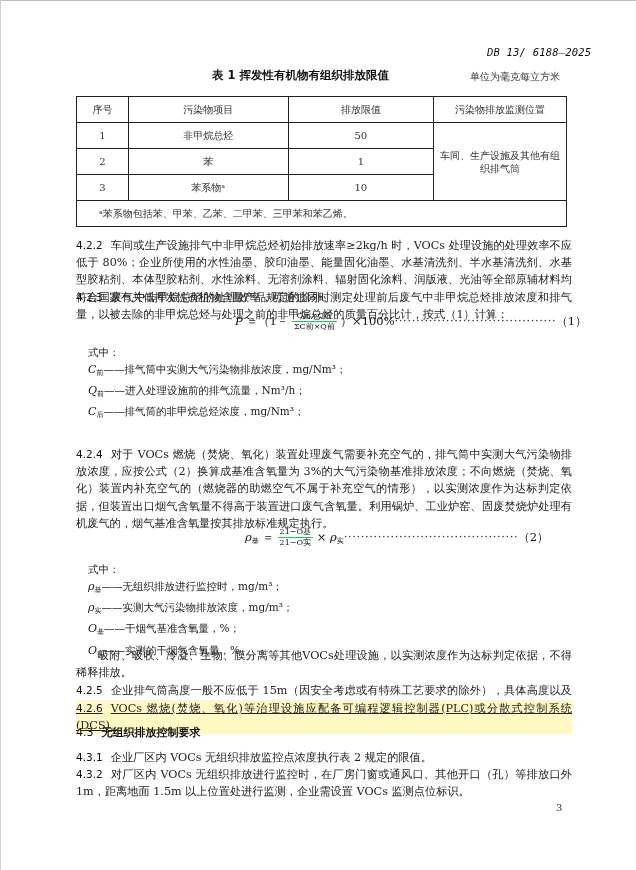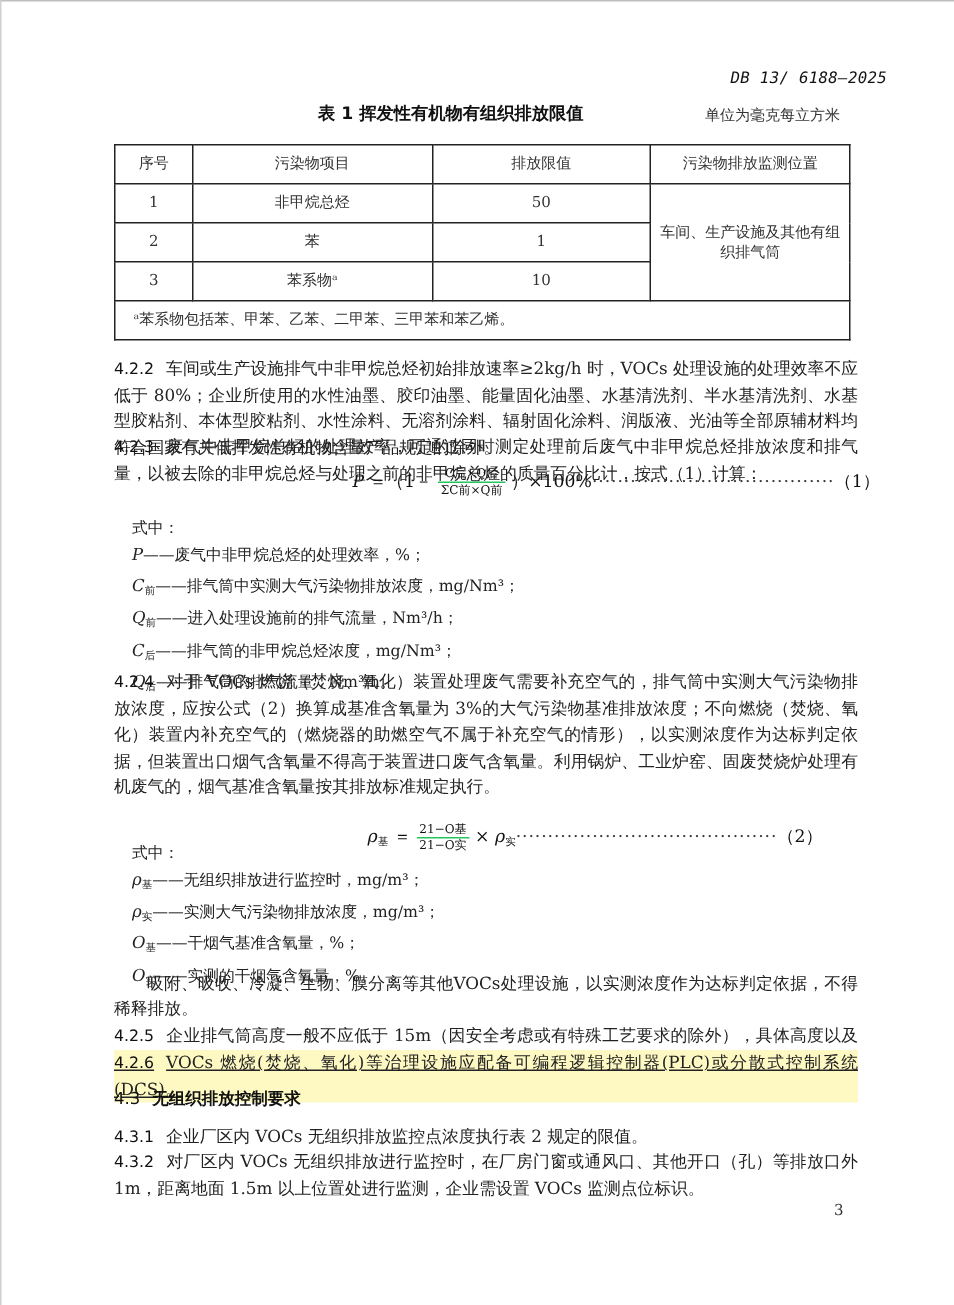--- a/index.html
+++ b/index.html
@@ -11,21 +11,21 @@
   .frame-left { position:absolute; left:0; top:0; width:1px; height:870px; background:#d0d0d0; }
   .abs { position:absolute; }
   .doc-code { left:487px; top:46px; font-family:"DejaVu Sans Mono","Liberation Mono",monospace; font-size:10.5px; color:#111; letter-spacing:0.2px;font-style:italic; }
   .table-title { left:212px; top:68px; font-family:"DejaVu Sans","Liberation Sans",sans-serif; font-weight:bold; font-size:11.5px; color:#111; }
   .table-unit { left:470px; top:70px; font-size:10px; color:#333; }
   table.limits {
     position:absolute; left:76px; top:96px; width:491px; border-collapse:collapse;
     font-size:10px; color:#333;border-radius:12px;
   }
   table.limits td { border:1px solid #222; text-align:center; padding:0; height:25px; line-height:13px; }
-  table.limits td.note { text-align:left; padding-left:12px; }
+  table.limits td.note { text-align:left; padding-left:22px; }
   .para { left:76px; width:496px; font-size:11.2px; line-height:17.2px; color:#222; text-align:justify; }
   .para .num { font-family:"DejaVu Sans","Liberation Sans",sans-serif; font-size:10.5px; color:#111; margin-right:8px; }
   .formula { font-size:11.5px; color:#111; white-space:nowrap; }
   .formula i { font-family:"DejaVu Serif","Liberation Serif",serif; }
   .frac { display:inline-block; vertical-align:middle; text-align:center; font-size:8px; line-height:10px; }
   .frac .top { display:block; border-bottom:1px solid #22c55e; padding:0 2px; }
   .frac .bot { display:block; padding:0 2px; }
   .sub { font-size:7px; vertical-align:-2px; }
   .dots { letter-spacing:0.6px; color:#333; }
   .defs { left:88px; font-size:10.5px; line-height:17.2px; color:#222; }
@@ -94,32 +94,30 @@
   <span>＝（1－</span>
   <span class="frac">
     <span class="top">C后×Q后</span>
     <span class="bot">ΣC前×Q前</span>
   </span>
   <span>）×100%</span><span class="dots">······································</span><span>（1）</span>
 </div>
 
 <div class="abs defs" style="top:344px;">式中：</div>
 <div class="abs defs" style="top:361px;">
-  <div><span class="sym">P</span><span class="sub"></span><span>——废气中非甲烷总烃的处理效率，%；</span></div>
   <div><span class="sym">C</span><span class="sub">前</span><span>——排气筒中实测大气污染物排放浓度，mg/Nm³；</span></div>
   <div><span class="sym">Q</span><span class="sub">前</span><span>——进入处理设施前的排气流量，Nm³/h；</span></div>
   <div><span class="sym">C</span><span class="sub">后</span><span>——排气筒的非甲烷总烃浓度，mg/Nm³；</span></div>
-  <div><span class="sym">Q</span><span class="sub">后</span><span>——排气筒的排气流量，Nm³/h。</span></div>
 </div>
 
 <div class="abs para" style="top:446px;">
   <span class="num">4.2.4</span><span>对于 VOCs 燃烧（焚烧、氧化）装置处理废气需要补充空气的，排气筒中实测大气污染物排放浓度，应按公式（2）换算成基准含氧量为 3%的大气污染物基准排放浓度；不向燃烧（焚烧、氧化）装置内补充空气的（燃烧器的助燃空气不属于补充空气的情形），以实测浓度作为达标判定依据，但装置出口烟气含氧量不得高于装置进口废气含氧量。利用锅炉、工业炉窑、固废焚烧炉处理有机废气的，烟气基准含氧量按其排放标准规定执行。</span>
 </div>
 
-<div class="abs formula" style="left:245px; top:527px;margin-top:21px;">
+<div class="abs formula" style="left:245px; top:527px;">
   <i>ρ</i><span class="sub">基</span>
   <span>＝</span>
   <span class="frac">
     <span class="top">21−O基</span>
     <span class="bot">21−O实</span>
   </span>
   <span>×</span>
   <i>ρ</i><span class="sub">实</span><span class="dots">·········································</span><span>（2）</span>
 </div>
 

